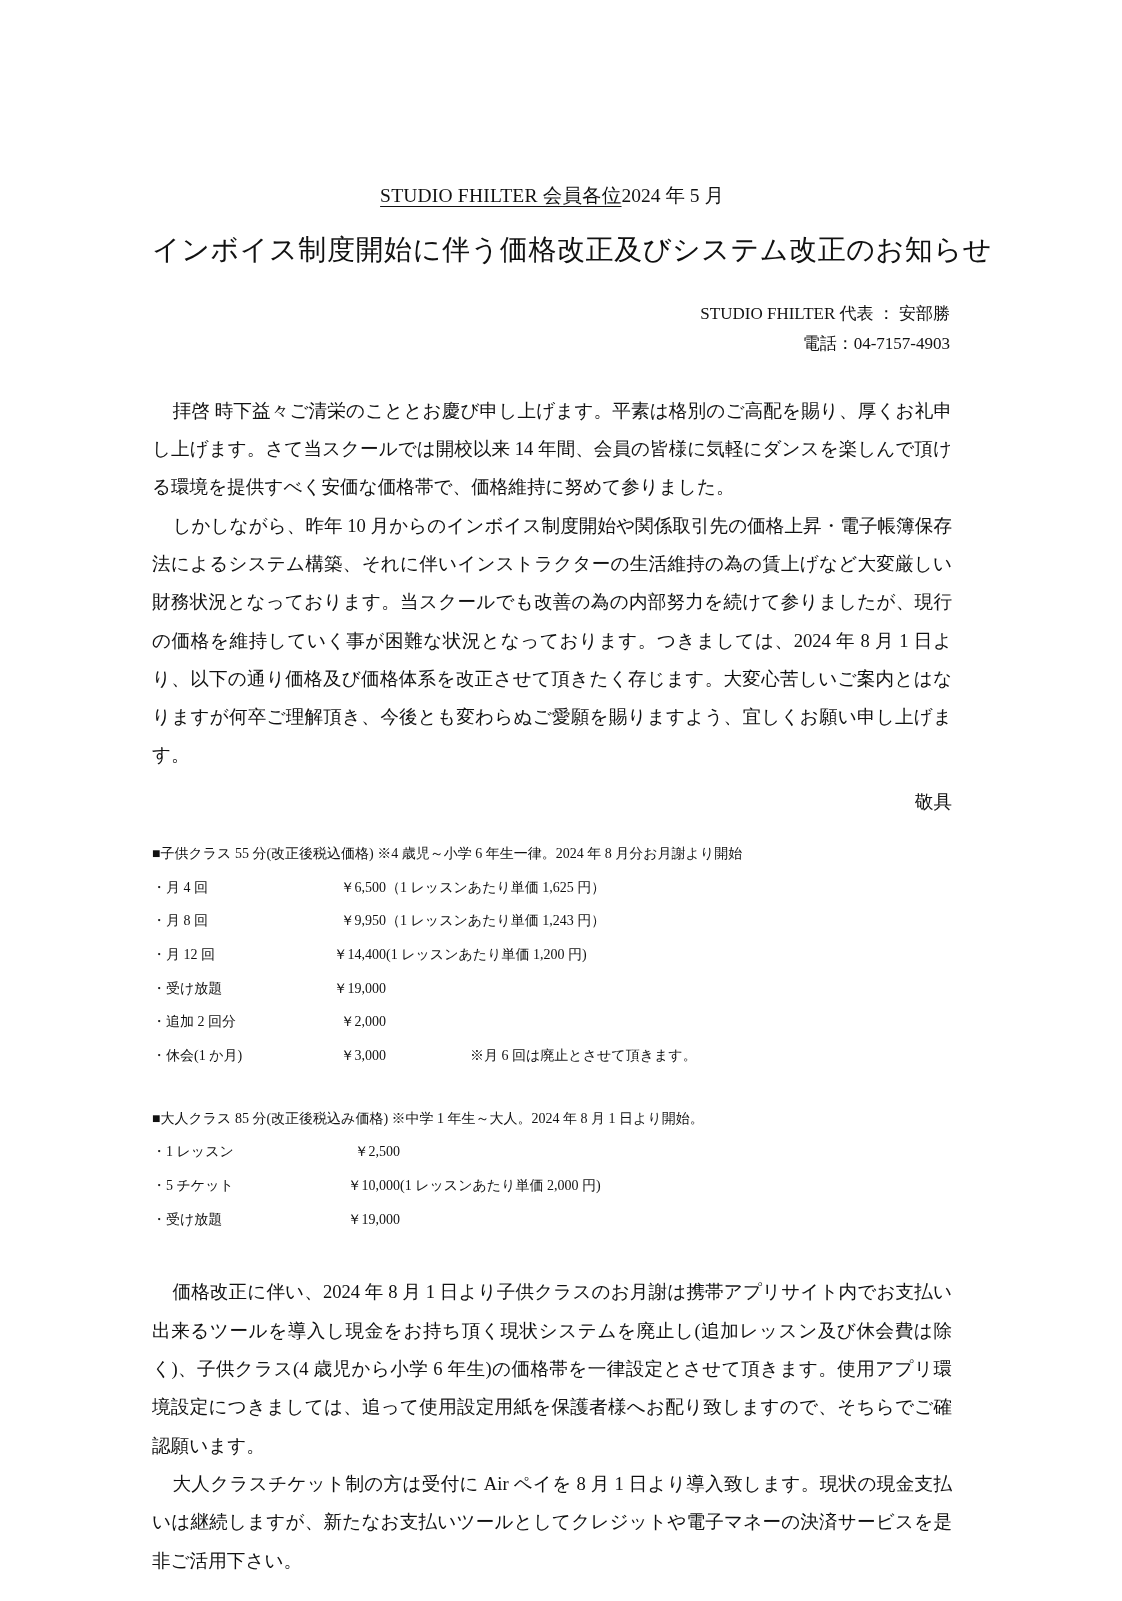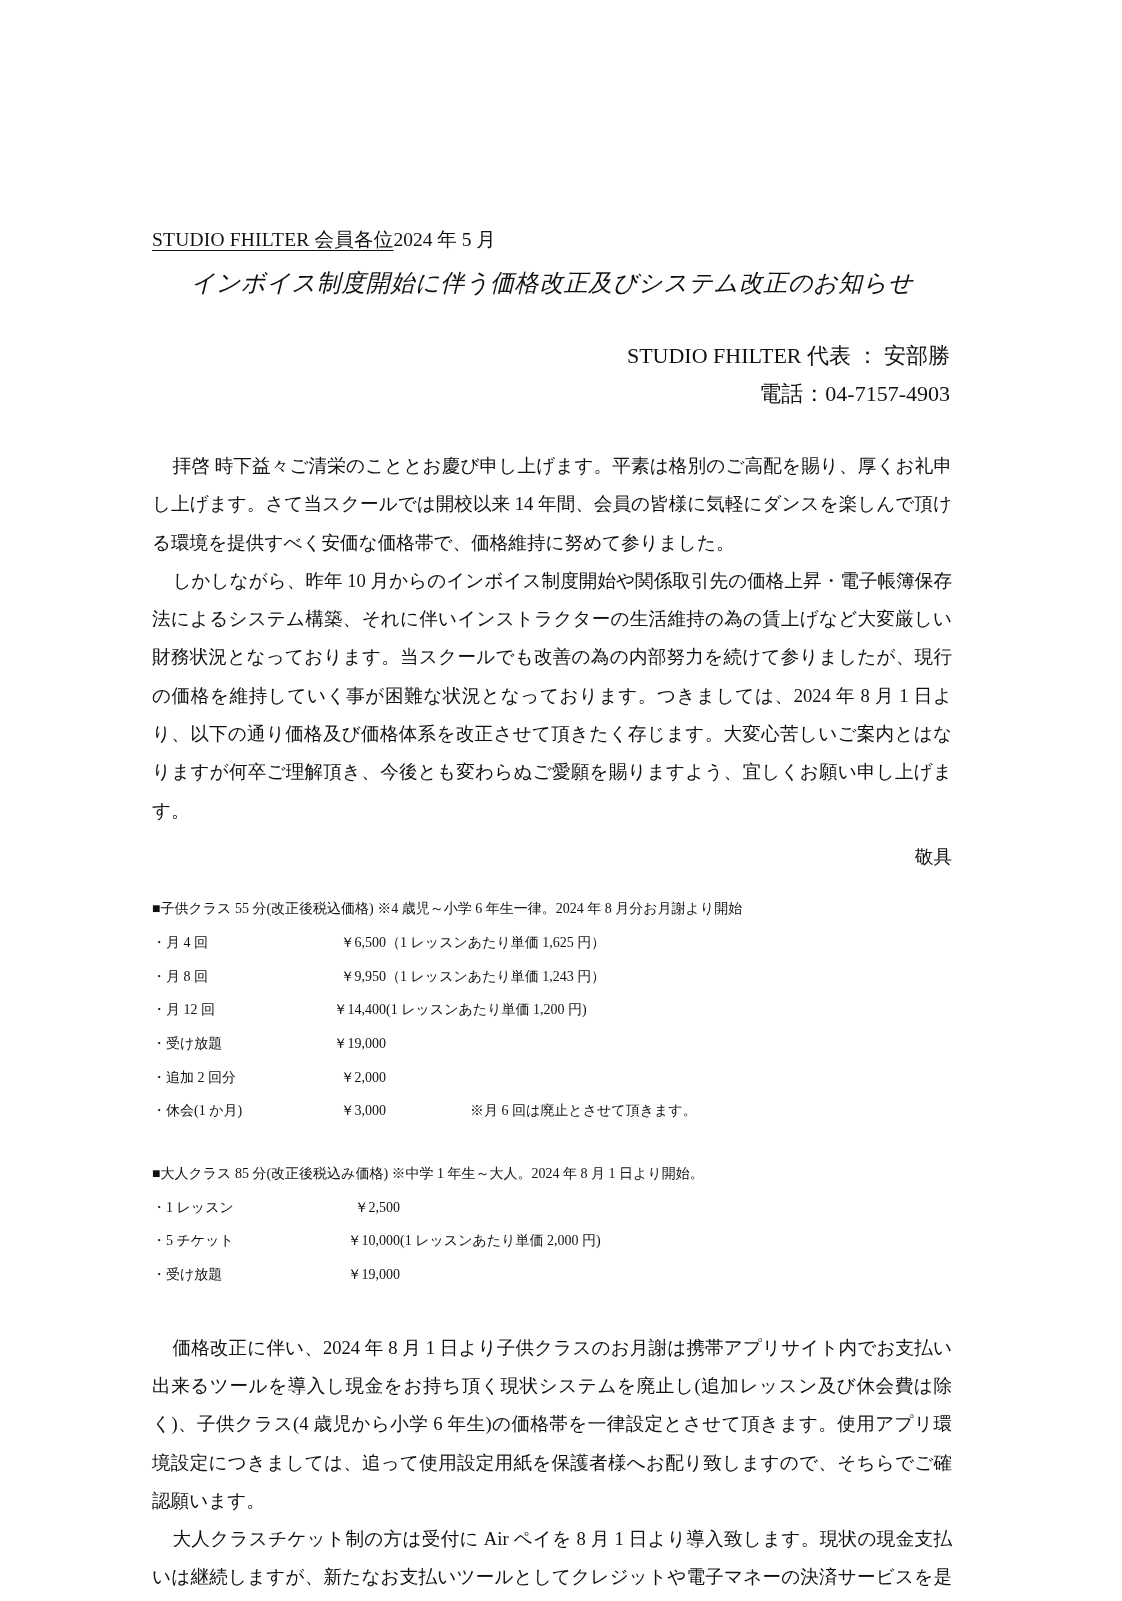--- a/index.html
+++ b/index.html
@@ -27,52 +27,50 @@
   .content {
     position: absolute;
     left: 152px;
     top: 182px;
     width: 800px;
   }
 
   
   .header-row {
     display: flex;
-    justify-content: flex-start;
+    justify-content: center;
     align-items: flex-end;
     font-size: 19.5px;
     line-height: 1.4;
   }
   .addressee {
     text-decoration: underline;
     text-underline-offset: 4px;
     letter-spacing: 0.2px;
     white-space: nowrap;
   }
   .doc-date {
     white-space: nowrap;
     font-size: 19.5px;
-    margin-top: 44px;
   }
 
   
   .doc-title {
     text-align: center;
-    font-size: 24px;
-    margin-top: 14px;
+    font-size: 28px;
+    margin-top: 22px;
     letter-spacing: 0.6px;
     white-space: nowrap;
-    font-style: italic;
   }
 
   
   .sender-block {
-    margin-top: 38px;
+    margin-top: 30px;
     text-align: right;
-    font-size: 22px;
+    font-size: 17px;
     line-height: 1.72;
     padding-right: 2px;
   }
   .sender-block div { white-space: nowrap; }
 
   
   .body-block {
     margin-top: 34px;
     font-size: 18.6px;
     line-height: 2.06;

